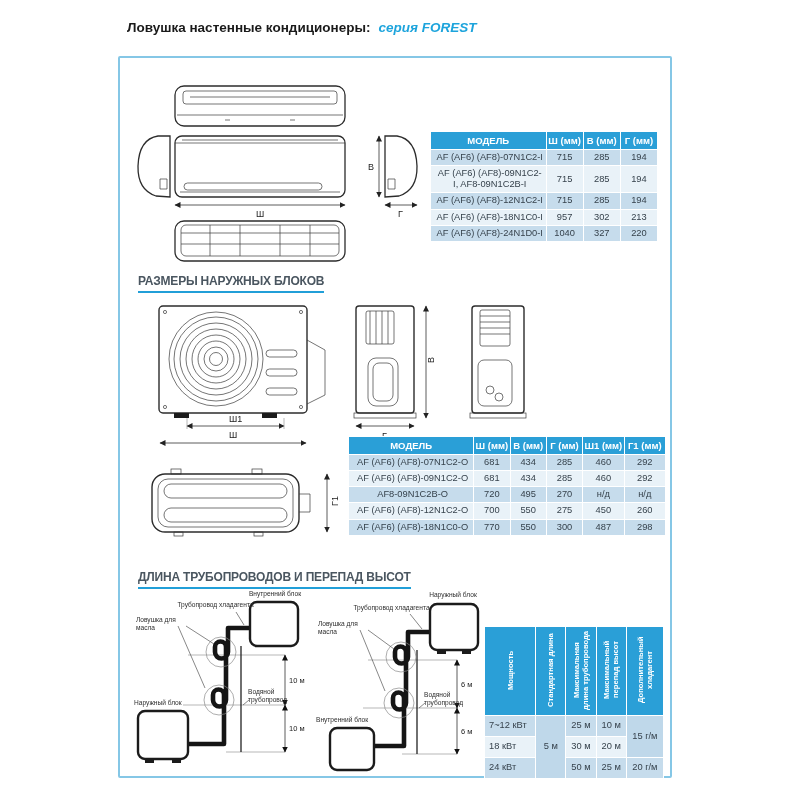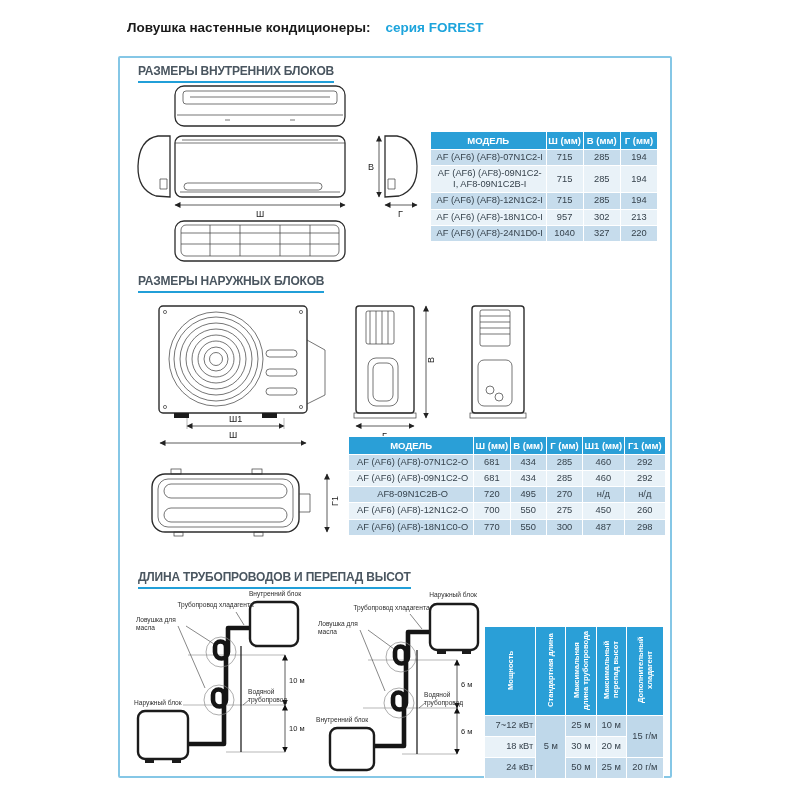--- a/index.html
+++ b/index.html
@@ -2,21 +2,21 @@
 <html><head>
 <meta charset="utf-8">
 <style>
   html,body{margin:0;padding:0;}
   body{
     width:800px;height:800px;background:#ffffff;position:relative;
     font-family:"Liberation Sans","DejaVu Sans",sans-serif;color:#3a4750;
     -webkit-font-smoothing:antialiased;
   }
   .page-title{position:absolute;left:127px;top:20px;font-size:13.5px;font-weight:bold;color:#1a1a1a;}
-  .page-title .series{color:#1da4dc;margin-left:15px;}
+  .page-title .series{color:#1da4dc;font-style:italic;margin-left:8px;}
   .outer-box{
     position:absolute;left:118px;top:56px;width:550px;height:718px;
     border:2px solid #85c7e6;border-radius:2px;background:#fff;
   }
   .sec-heading{
     position:absolute;font-size:12px;font-weight:bold;color:#4a5660;
     letter-spacing:-0.2px;border-bottom:2px solid #219fd8;padding-bottom:3px;white-space:nowrap;
   }
   
   table.dtable{border-collapse:separate;border-spacing:1px;background:#fff;table-layout:fixed;}
@@ -26,21 +26,21 @@
   table.dtable tr.even td{background:#e9f2f8;}
   table.dtable td.model{text-align:center;padding-left:5px;}
   
   table.t3 th{vertical-align:middle;}
   table.t3 th .v{
     writing-mode:vertical-rl;transform:rotate(180deg);display:inline-block;
     height:80px;line-height:1.2;font-size:7.6px;white-space:normal;
   }
   table.t3 td{height:16px;}
   table.t3 td.merged{background:#bfd8ea !important;text-align:center;}
-  table.t3 td.power{text-align:right;padding-left:4px;}
+  table.t3 td.power{text-align:left;padding-left:4px;}
   
   .ol{fill:none;stroke:#2c2c2c;stroke-width:1.3;}
   .ol2{fill:none;stroke:#2c2c2c;stroke-width:1.4;}
   .tl{fill:none;stroke:#3a3a3a;stroke-width:0.7;}
   .dim{stroke:#333;stroke-width:0.8;fill:none;}
   .ref{stroke:#9a9a9a;stroke-width:0.7;}
   .dimtxt{font-size:9px;fill:#222;font-family:"Liberation Sans",sans-serif;}
   .dimtxt2{font-size:7.5px;fill:#222;font-family:"Liberation Sans",sans-serif;}
   .pipe{fill:none;stroke:#151515;stroke-width:4.6;stroke-linejoin:round;stroke-linecap:round;}
   .thinpipe{stroke:#222;stroke-width:1.3;}
@@ -54,21 +54,20 @@
 </style>
 </head>
 <body>
 
 <div class="page-title">
   <span>Ловушка настенные кондиционеры:</span><span class="series">серия FOREST</span>
 </div>
 
 <div class="outer-box">
 
-  <div class="sec-heading" style="left:18px;top:6px;">РАЗМЕРЫ ВНУТРЕННИХ БЛОКОВ</div>
 
   <svg width="292" height="182" viewBox="0 0 292 182" style="position:absolute;left:10px;top:26px;">
     <defs>
       <marker id="ar1" markerWidth="8" markerHeight="8" refX="5.5" refY="3" orient="auto-start-reverse" markerUnits="userSpaceOnUse">
         <path d="M0,0 L6,3 L0,6 z" fill="#222"></path>
       </marker>
     </defs>
 
     <g>
       <rect x="45" y="2" width="170" height="40" rx="9" class="ol"></rect>

